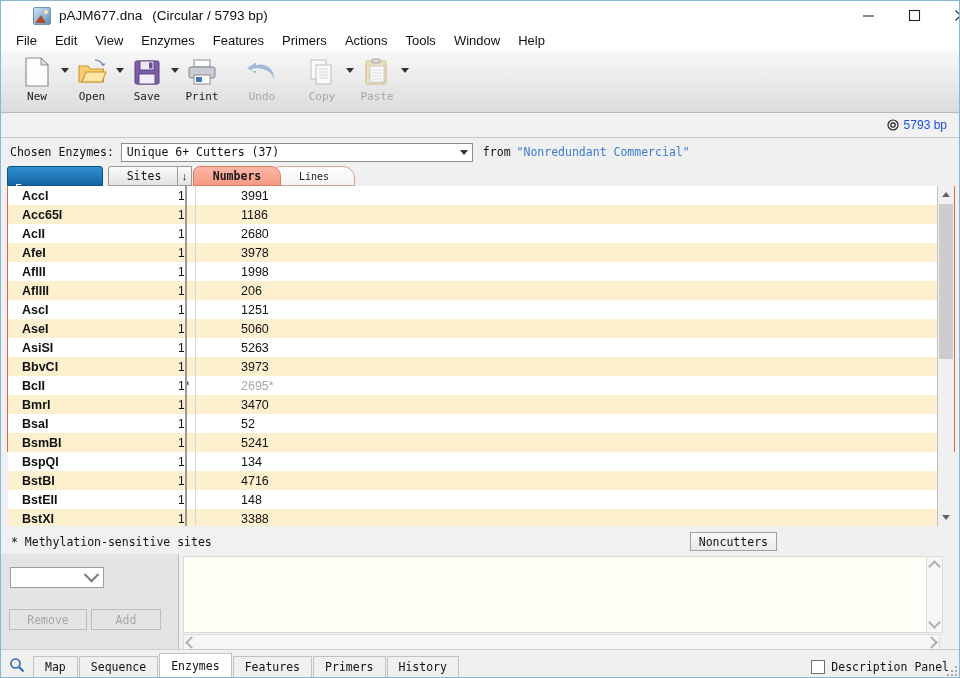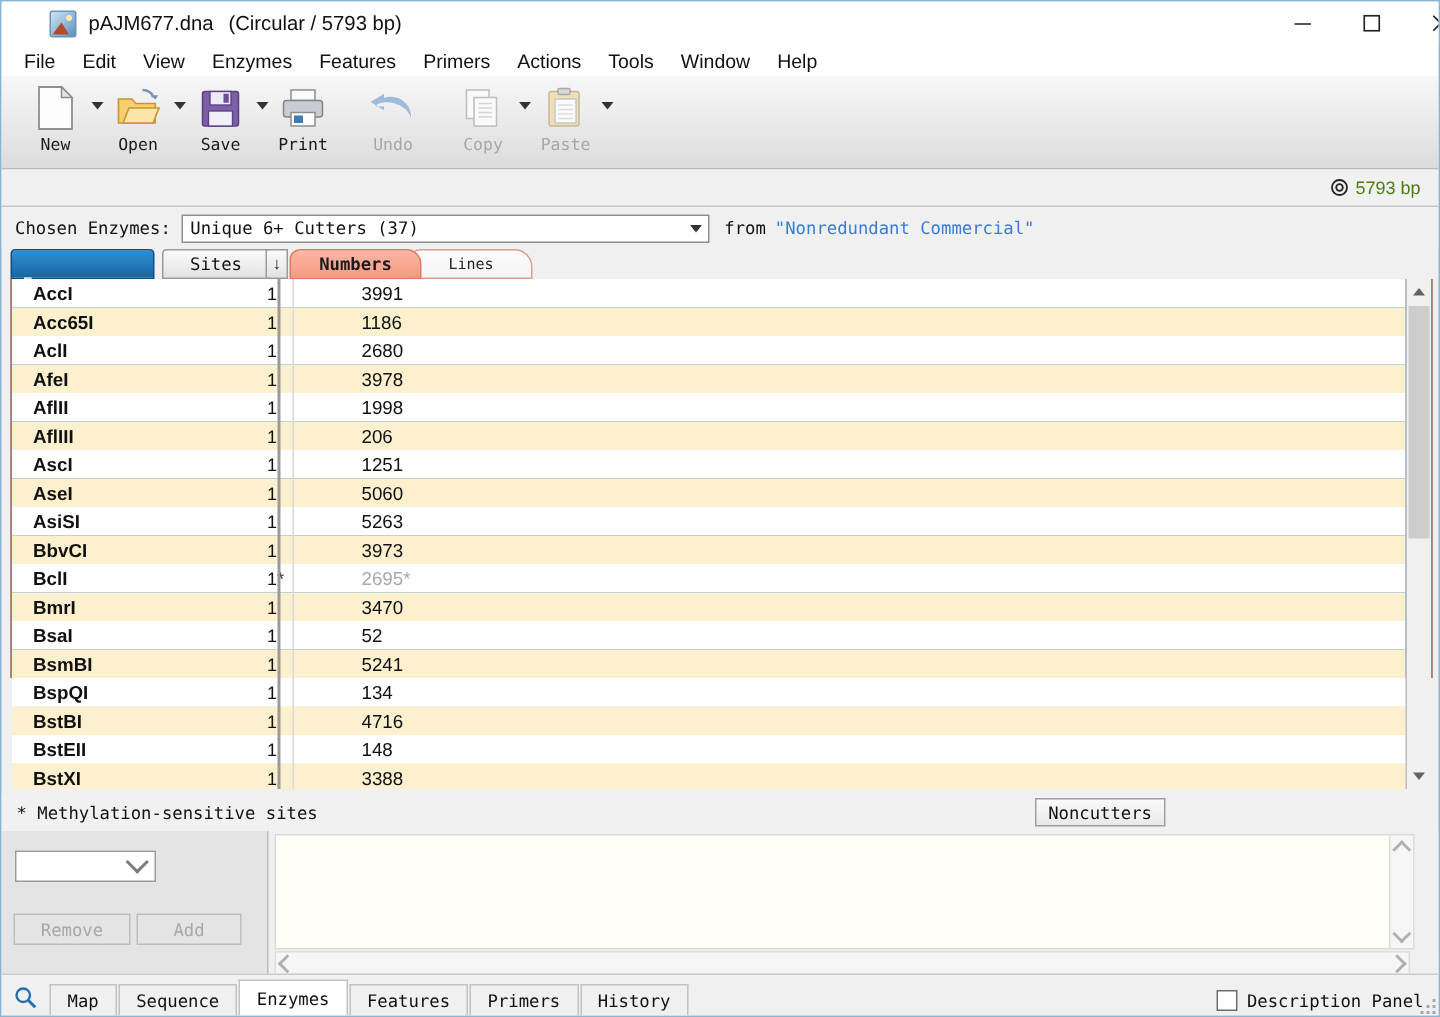--- a/index.html
+++ b/index.html
@@ -94,21 +94,21 @@
   .tb-sep { width: 14px; }
 
   
   .bpbar {
     position: absolute; left: 0; top: 112px; width: 958px; height: 25px;
     background: #f1f1f1; border-bottom: 1px solid #c6c6c6;
     display: flex; align-items: center; justify-content: flex-end;
     box-sizing: border-box; padding-right: 12px;
   }
   .bp-ico { margin-right: 5px; display: flex; }
-  .bp-text { font-size: 12px; color: #4d7c0f; font-family: "Liberation Sans", sans-serif; }
+  .bp-text { font-size: 12px; color: #1d4ed8; font-family: "Liberation Sans", sans-serif; }
 
   
   .chosen-row {
     position: absolute; left: 0; top: 138px; width: 958px; height: 26px;
     display: flex; align-items: center; padding-left: 9px;
     box-sizing: border-box; background: #f0f0f0;
   }
   .mono { font-family: "DejaVu Sans Mono", monospace; }
   .chosen-label { font-size: 11.5px; color: #111; }
   .combo {
@@ -163,21 +163,21 @@
     border: 1px solid #d8a08f; border-radius: 7px 12px 0 0;
     display: flex; align-items: center; justify-content: center; box-sizing: border-box;
     z-index: 0;
   }
   .ch-lines span { font-size: 10px; color: #222; }
 
   
   .listwrap {
     position: absolute; left: 6px; top: 185px; width: 948px; height: 266px;
     border: 1px solid #dd6a4a; border-top: none;
-    background: #0369a1; box-sizing: border-box;
+    background: #bef264; box-sizing: border-box;
     display: flex;
   }
   .list-cols {
     position: relative; width: 929px; height: 340px; overflow: hidden;
   }
   .vline1 {
     position: absolute; left: 177px; top: 0; width: 2px; height: 340px;
     background: #9a9a9a; z-index: 3;
   }
   .vline2 {

